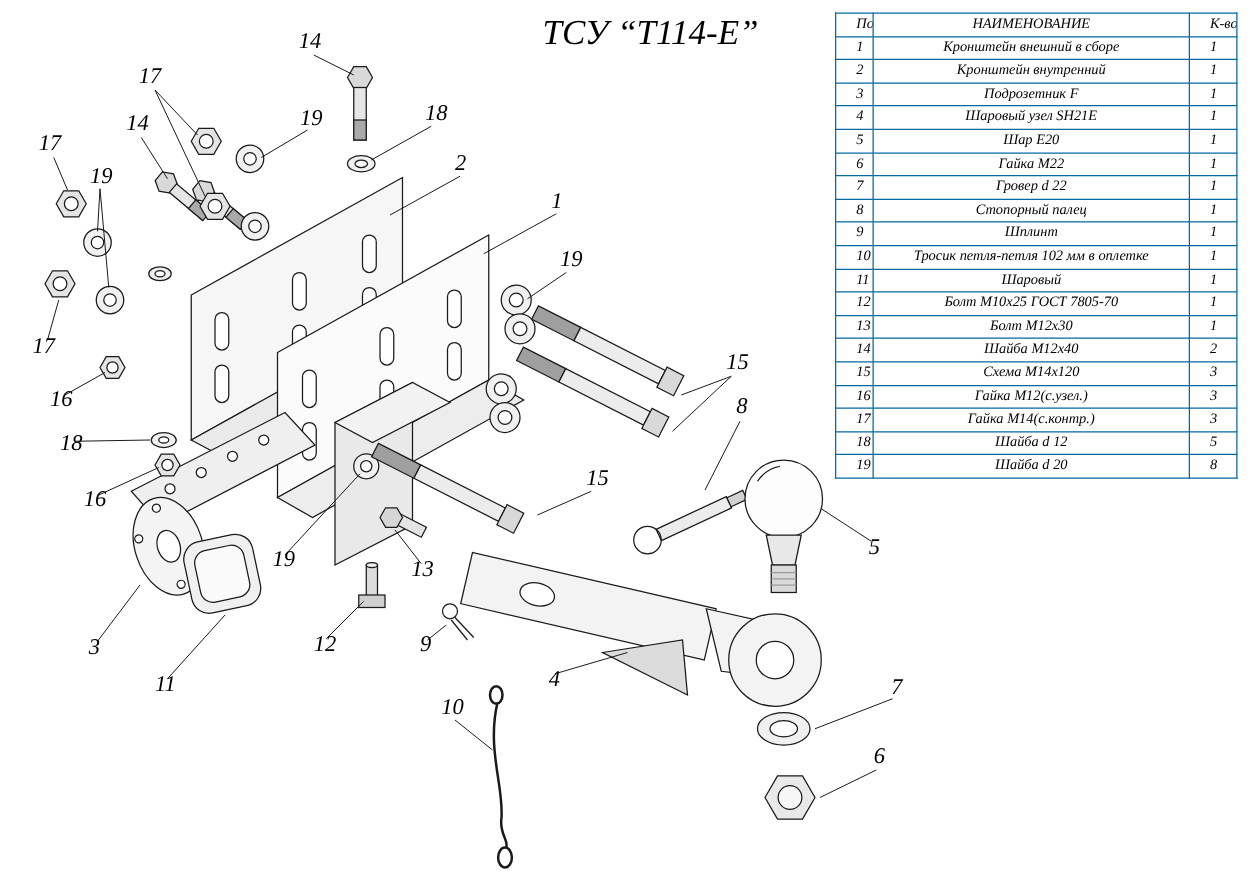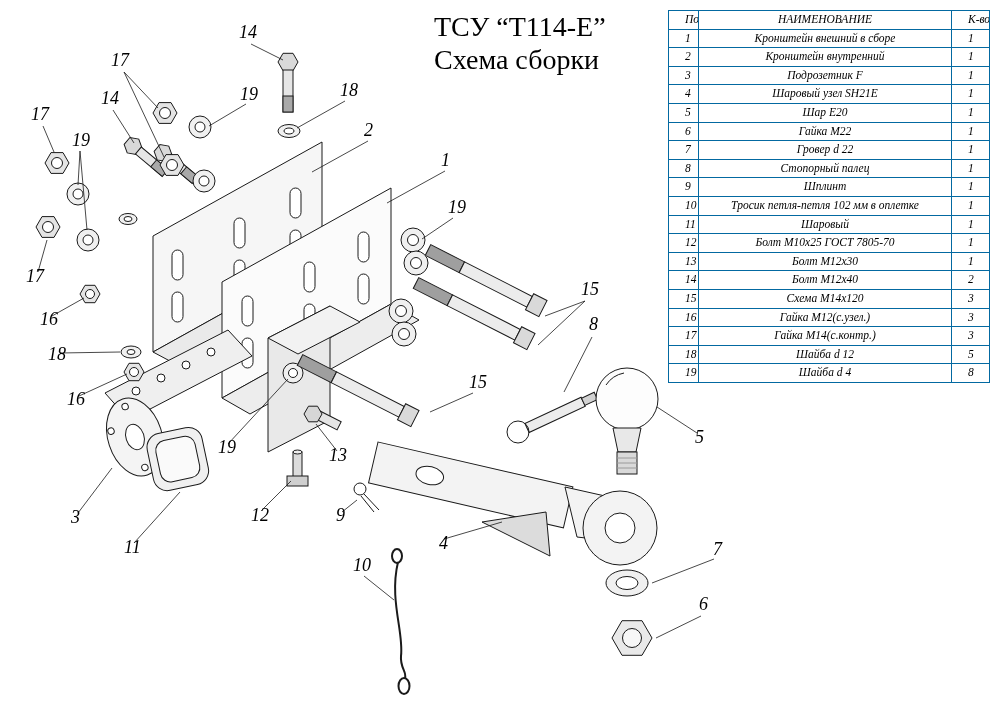--- a/index.html
+++ b/index.html
@@ -2,41 +2,40 @@
 <html><head>
 <meta charset="utf-8">
 <style>
   html,body{margin:0;padding:0}
   body{
     width:1000px;height:707px;position:relative;background:#fff;
     font-family:"Liberation Serif",serif;overflow:hidden;color:#000;
   }
   .title{
     position:absolute;left:434px;top:10px;
-    font-size:28px;line-height:1.18;white-space:nowrap;
+    font-style:italic;font-size:28px;line-height:1.18;white-space:nowrap;
   }
   .parts-table{
     position:absolute;left:668px;top:10px;width:322px;
     border-collapse:collapse;table-layout:fixed;
   }
   .parts-table th,.parts-table td{
     border:1px solid #0369a1;font-style:italic;font-weight:normal;
     font-size:11.5px;line-height:1;text-align:center;
     padding:2px 16px;height:13.6px;overflow:hidden;white-space:nowrap;
   }
   .col-pos{width:30px}
   .col-qty{width:38px}
   svg{position:absolute;left:0;top:0}
 </style>
 </head>
 <body>
 
 <div class="title">
   <div>ТСУ “Т114-Е”</div>
-  <div>Схема сборки</div>
 </div>
 
 <table class="parts-table">
   <colgroup>
       <col class="col-pos">
       <col>
       <col class="col-qty">
     </colgroup>
   <tbody>
       <tr>
@@ -104,21 +103,21 @@
         <td>Болт М10х25 ГОСТ 7805-70</td>
         <td>1</td>
       </tr>
   <tr>
         <td>13</td>
         <td>Болт М12х30</td>
         <td>1</td>
       </tr>
   <tr>
         <td>14</td>
-        <td>Болт М12х40</td>
+        <td>Шайба М12х40</td>
         <td>2</td>
       </tr>
   <tr>
         <td>15</td>
         <td>Схема М14х120</td>
         <td>3</td>
       </tr>
   <tr>
         <td>16</td>
         <td>Гайка М12(с.узел.)</td>
@@ -129,21 +128,21 @@
         <td>Гайка М14(с.контр.)</td>
         <td>3</td>
       </tr>
   <tr>
         <td>18</td>
         <td>Шайба d 12</td>
         <td>5</td>
       </tr>
   <tr>
         <td>19</td>
-        <td>Шайба d 4</td>
+        <td>Шайба d 20</td>
         <td>8</td>
       </tr>
 </tbody>
   </table>
 
 <svg width="1000" height="707" viewBox="0 0 1000 707">
   <g stroke="#1a1a1a" stroke-width="1" fill="none">
 
     <g>
       <polygon points="153,236 322,142 322,258 153,352" fill="#f6f6f6"></polygon>

